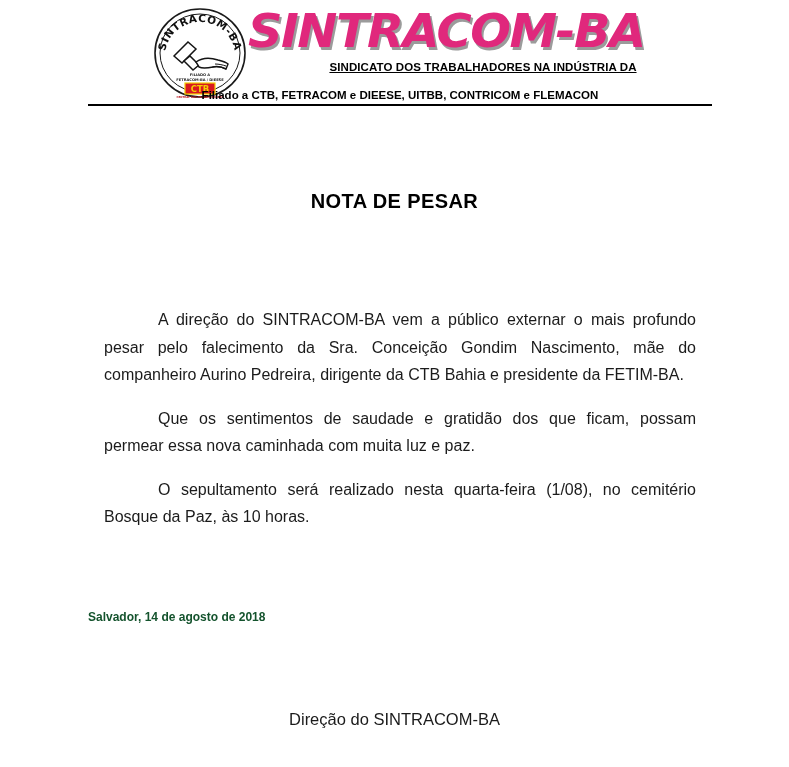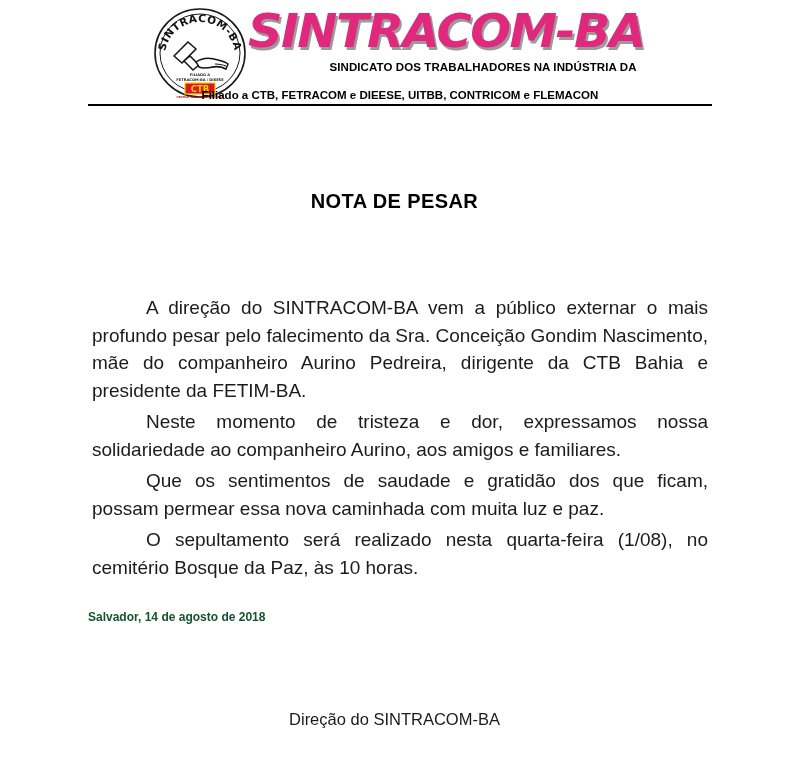--- a/index.html
+++ b/index.html
@@ -57,20 +57,21 @@
   }
   .brand-sub {
     margin-top: 3px;
     text-align: center;
     font-family: "Liberation Sans", sans-serif;
     font-size: 11.5px;
     font-weight: bold;
     line-height: 13.5px;
     color: #000;
     letter-spacing: 0.1px;
+    text-decoration: underline;
   }
   .brand-sub-line3 {
     margin-top: 0;
     text-align: center;
     font-family: "Liberation Sans", sans-serif;
     font-size: 11.5px;
     font-weight: bold;
     line-height: 14px;
     color: #000;
   }
@@ -97,24 +98,24 @@
   }
 
   .body-area {
     position: absolute;
     left: 88px;
     top: 290px;
     width: 624px;
   }
 
   .para {
-    margin: 4px;
+    margin: 16px;
     text-align: justify;
     text-indent: 54px;
-    font-size: 19px;
+    font-size: 16px;
     line-height: 27.5px;
     color: #1b1b1b;
   }
 
   .signature-date {
     position: absolute;
     left: 88px;
     top: 610px;
     font-size: 12px;
     font-weight: bold;
@@ -170,20 +171,19 @@
 
   <div class="brand-sub-line3" style="position:absolute; left:88px; top:88px; width:624px;">Filiado a CTB, FETRACOM  e DIEESE, UITBB, CONTRICOM  e  FLEMACON</div>
 
   <div class="header-rule"></div>
 </div>
 
 <div class="doc-title">NOTA DE PESAR</div>
 
 <div class="body-area">
   <p class="para">A direção do SINTRACOM-BA vem a público externar o mais profundo pesar pelo falecimento da Sra. Conceição Gondim Nascimento, mãe do companheiro Aurino Pedreira, dirigente da CTB Bahia e presidente da FETIM-BA.</p>
-  <p class="para">Neste momento de tristeza e dor, expressamos nossa solidariedade ao companheiro Aurino, aos amigos e familiares.</p>
   <p class="para">Que os sentimentos de saudade e gratidão dos que ficam, possam permear essa nova caminhada com muita luz e paz.</p>
   <p class="para">O sepultamento será realizado nesta quarta-feira (1/08), no cemitério Bosque da Paz, às 10 horas.</p>
 </div>
 
 <div class="signature-date">Salvador, 14 de agosto de 2018</div>
 
 <div class="signature-name">Direção do SINTRACOM-BA</div>
 
 </body></html>

